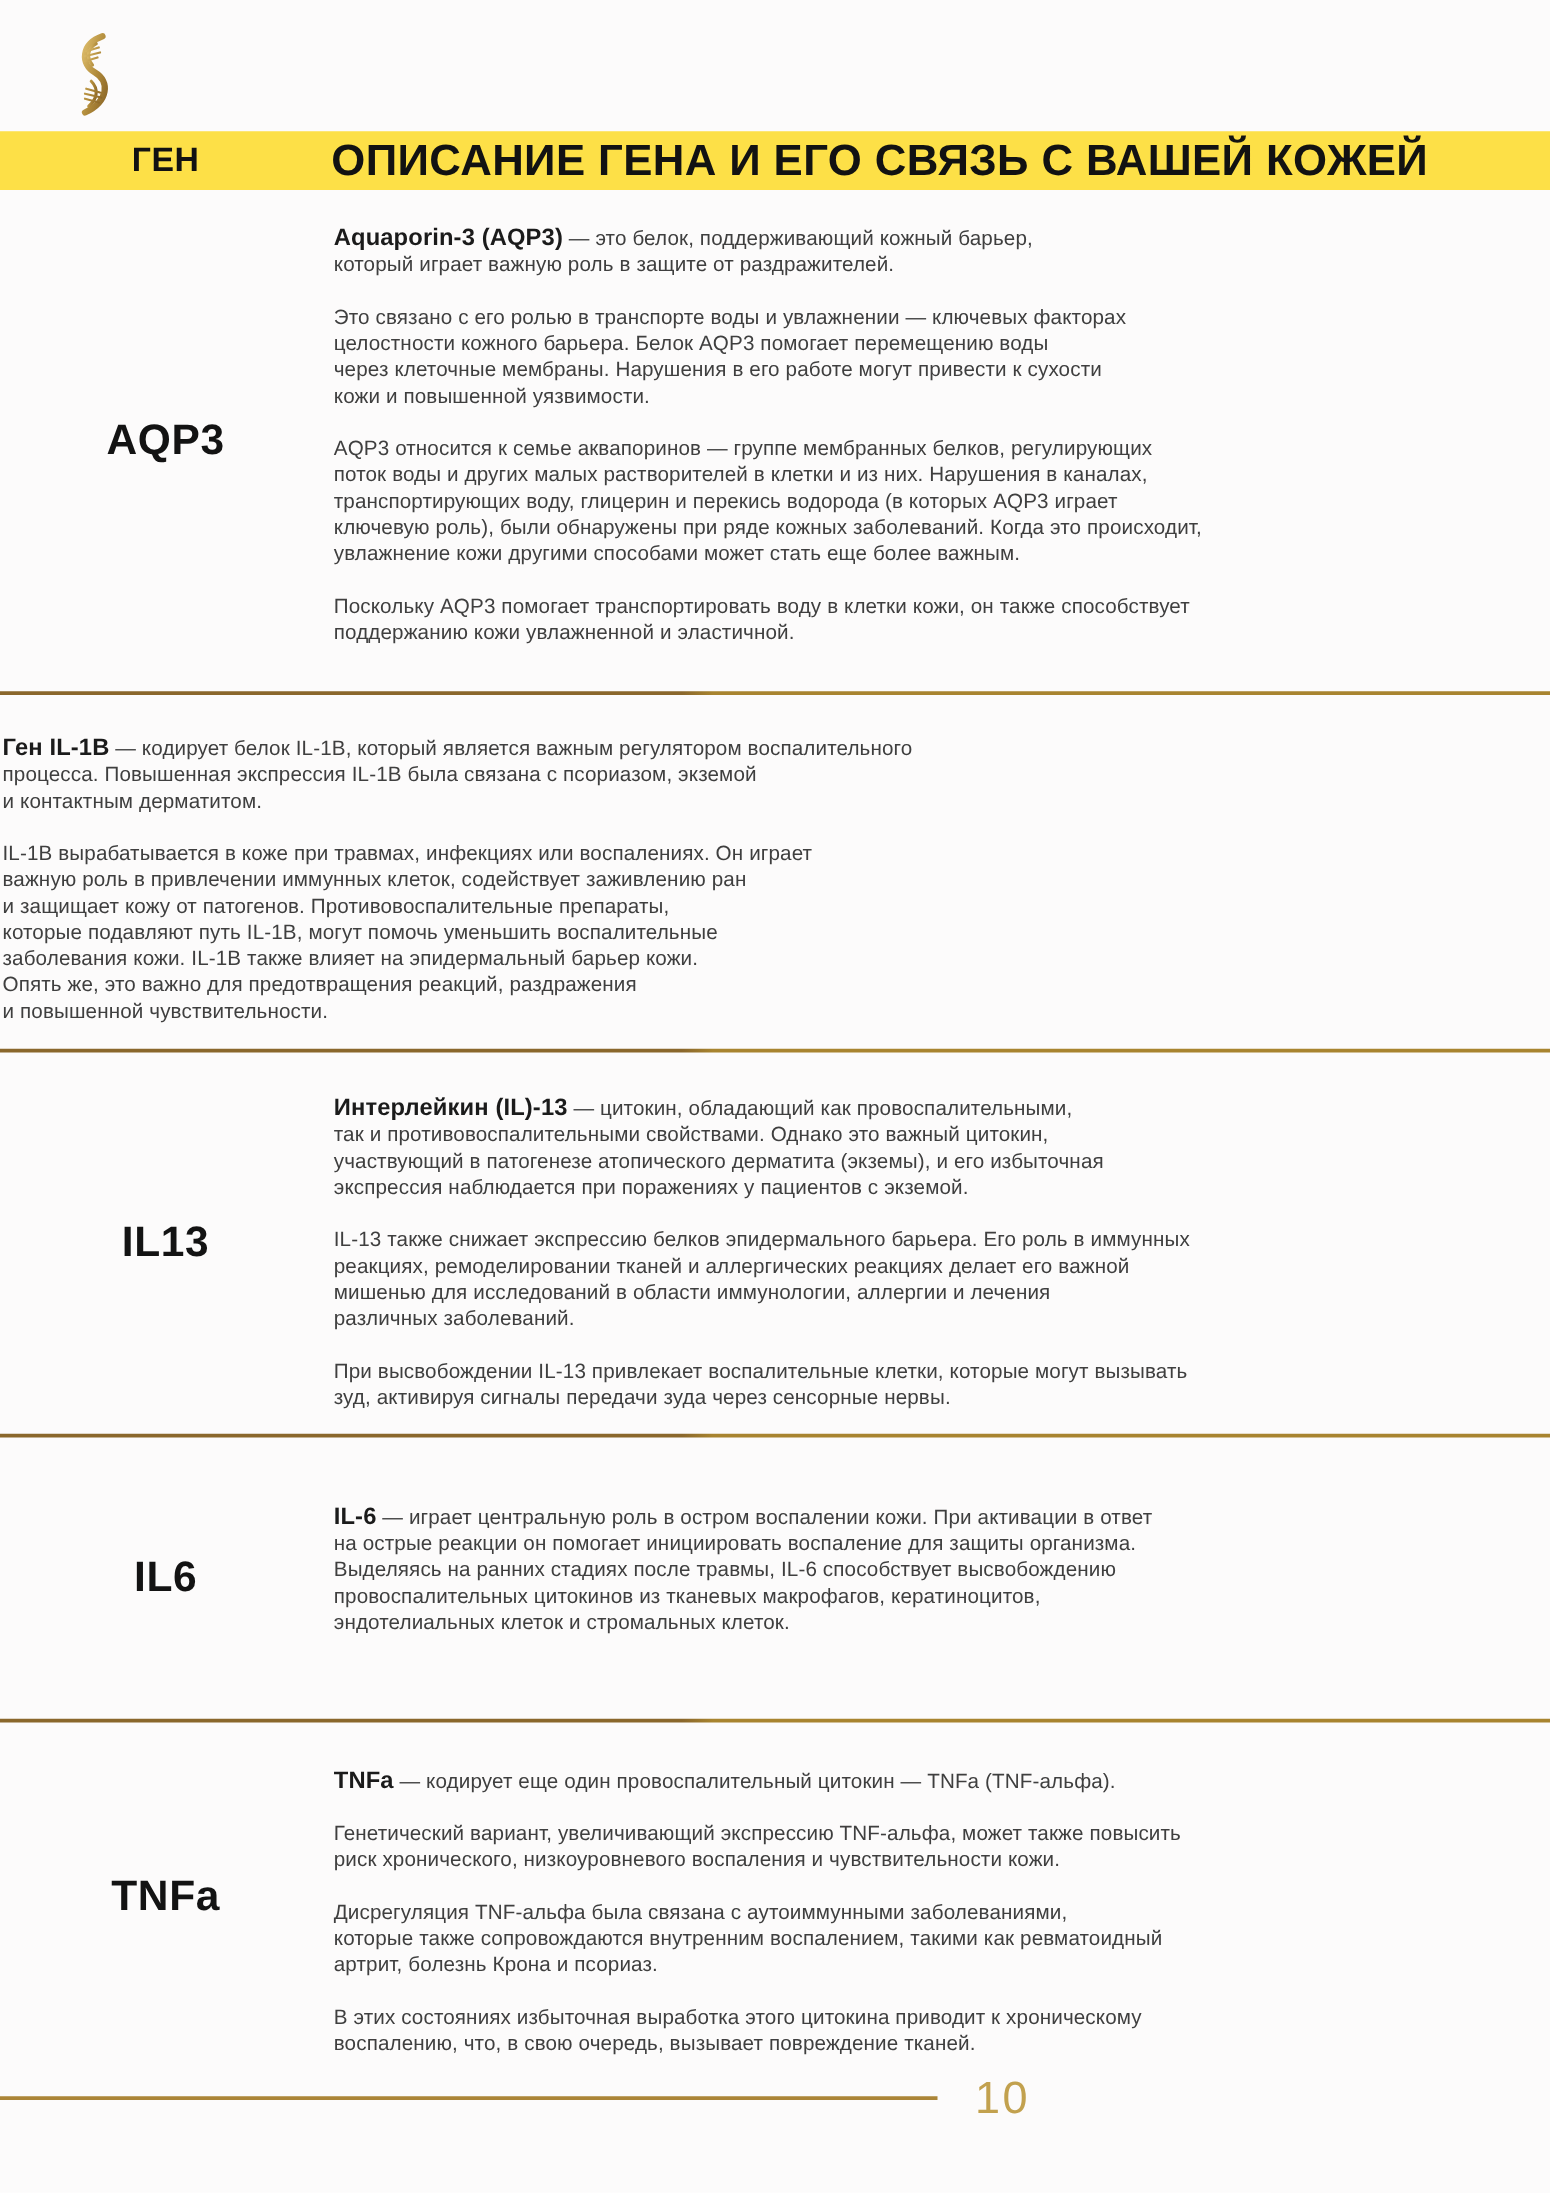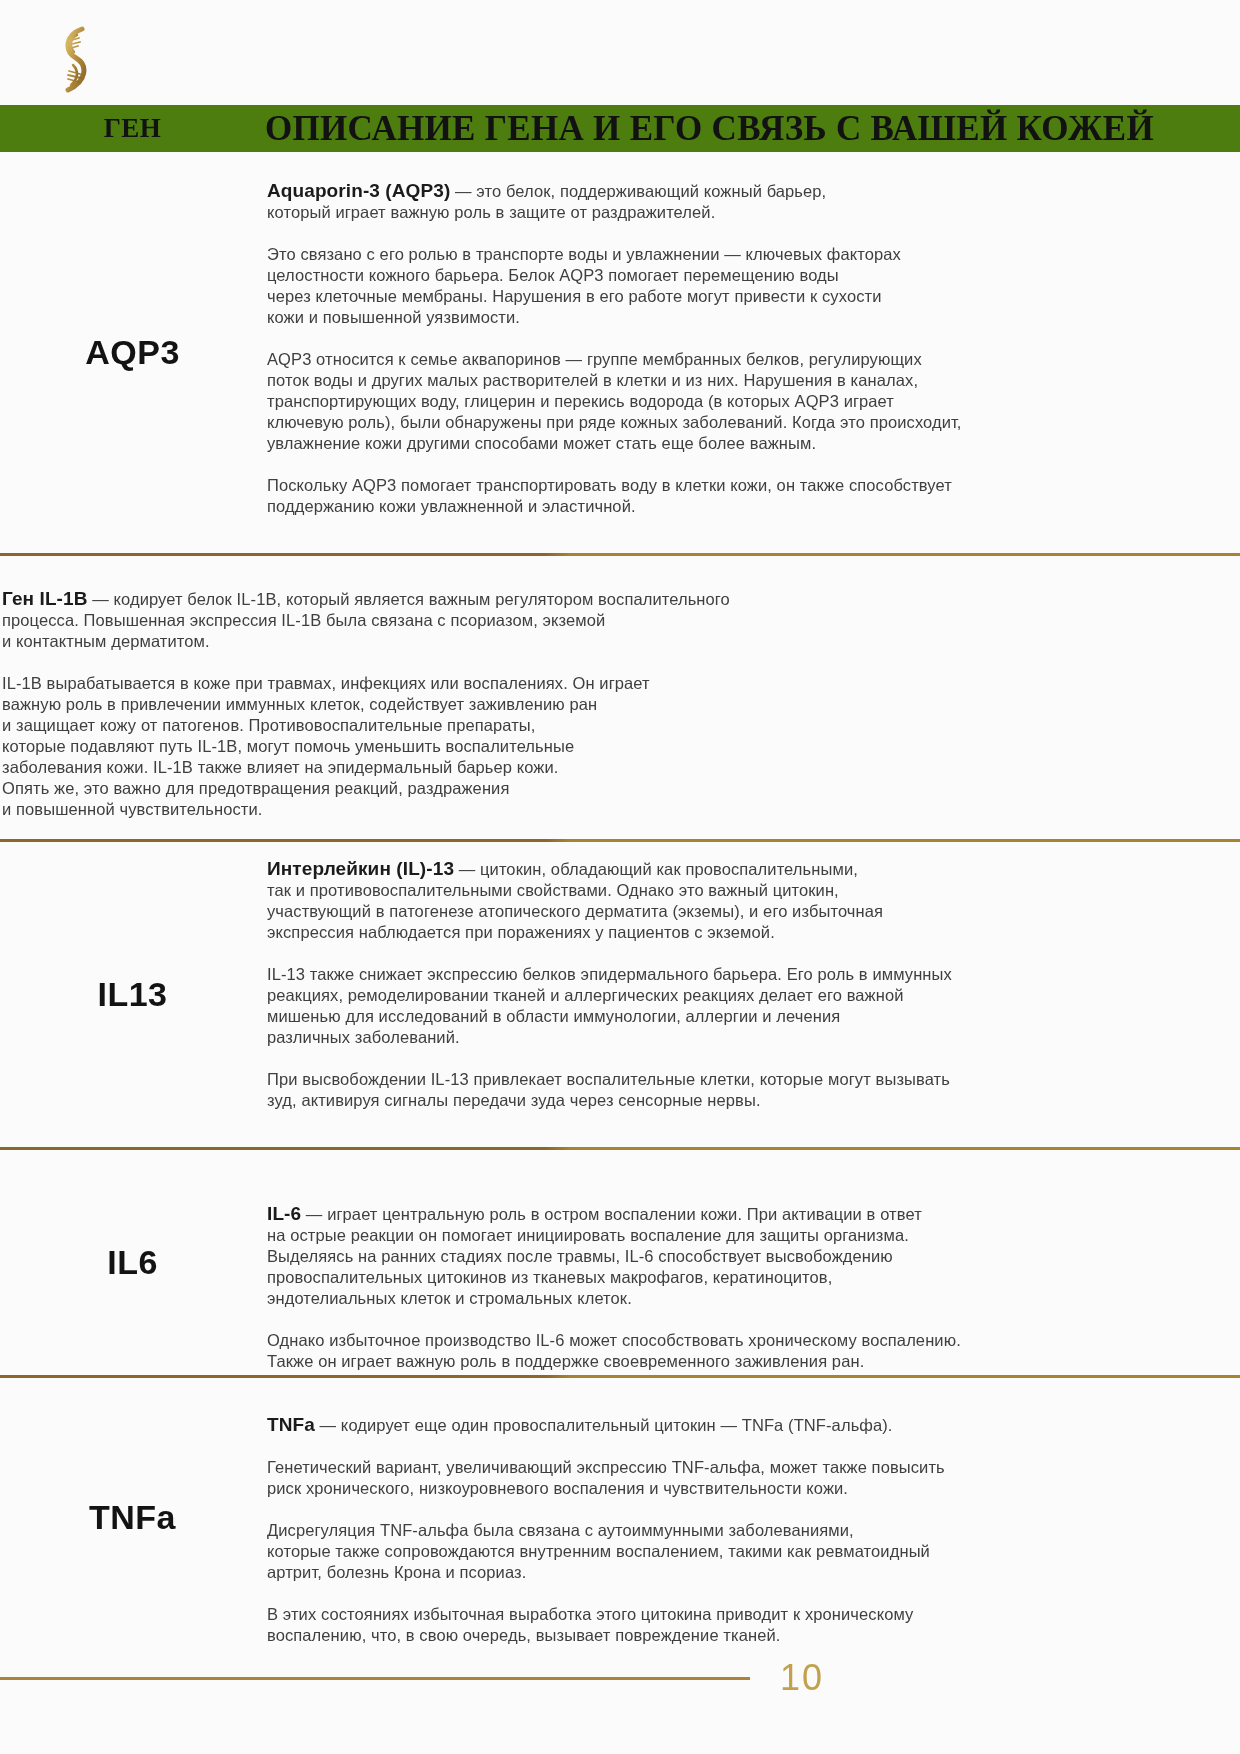--- a/index.html
+++ b/index.html
@@ -4,37 +4,37 @@
 <style>
   html,body{margin:0;padding:0;}
   body{background:#ffffff;font-family:"Liberation Sans","DejaVu Sans",sans-serif;}
   .page{position:relative;width:1240px;height:1754px;background:#fcfbfb;overflow:hidden;}
 
   
   .top-strip{position:relative;height:105px;}
   .logo{position:absolute;left:54px;top:26px;}
 
   
-  .header-bar{display:flex;align-items:center;height:47px;background:#4d7c0f;font-family:Liberation Serif, serif;}
+  .header-bar{display:flex;align-items:center;height:47px;background:#fde047;}
   .header-gene{width:265px;text-align:center;font-size:27px;font-weight:700;color:#121212;letter-spacing:0.5px;}
   .header-desc{flex:1;font-size:35px;font-weight:700;color:#121212;letter-spacing:0.3px;}
 
   
   .gene-row{display:flex;box-sizing:border-box;}
   .gene-cell{width:265px;display:flex;align-items:center;justify-content:center;
              font-size:34px;font-weight:700;color:#131313;letter-spacing:0.5px;}
   .desc-cell{flex:1;box-sizing:border-box;padding:0 40px 0 2px;}
   .desc-cell p{margin:0 0 21px 0;font-size:16.5px;line-height:21px;color:#3f3f3f;letter-spacing:0.1px;}
   .desc-cell p:last-child{margin-bottom:0;}
   .desc-cell strong{font-size:19px;color:#1b1b1b;font-weight:700;}
   .pbody{white-space:pre-line;}
 
   .s1{height:401px;} .s1 .desc-cell{padding-top:28px;}
   .s2{height:283px;} .s2 .desc-cell{padding-top:32px;}
-  .s3{height:305px;} .s3 .desc-cell{padding-top:16px;}
+  .s3{height:305px;} .s3 .desc-cell{padding-top:34px;}
   .s4{height:225px;} .s4 .desc-cell{padding-top:53px;}
   .s5{height:278px;} .s5 .desc-cell{padding-top:36px;}
 
   .divider{height:3px;background:linear-gradient(90deg,#8a672c 0%,#8a672c 44%,#a8842f 46%,#a8842f 100%);}
 
   
   .footer{display:flex;align-items:center;height:44px;}
   .footer-rule{width:750px;height:3px;background:#ab8537;}
   .page-number{margin-left:30px;font-size:36px;line-height:42px;font-weight:200;
                color:#c2a14e;letter-spacing:2px;}
@@ -118,22 +118,20 @@
   <div class="divider"></div>
 
   <section class="gene-row s4">
     <div class="gene-cell">IL6</div>
     <div class="desc-cell">
       <p><strong>IL-6</strong><span class="pbody"> — играет центральную роль в остром воспалении кожи. При активации в ответ
 на острые реакции он помогает инициировать воспаление для защиты организма.
 Выделяясь на ранних стадиях после травмы, IL-6 способствует высвобождению
 провоспалительных цитокинов из тканевых макрофагов, кератиноцитов,
 эндотелиальных клеток и стромальных клеток.</span></p>
-      <p><span class="pbody">Однако избыточное производство IL-6 может способствовать хроническому воспалению.
-Также он играет важную роль в поддержке своевременного заживления ран.</span></p>
     </div>
   </section>
   <div class="divider"></div>
 
   <section class="gene-row s5">
     <div class="gene-cell">TNFa</div>
     <div class="desc-cell">
       <p><strong>TNFa</strong><span class="pbody"> — кодирует еще один провоспалительный цитокин — TNFa (TNF-альфа).</span></p>
       <p><span class="pbody">Генетический вариант, увеличивающий экспрессию TNF-альфа, может также повысить
 риск хронического, низкоуровневого воспаления и чувствительности кожи.</span></p>

